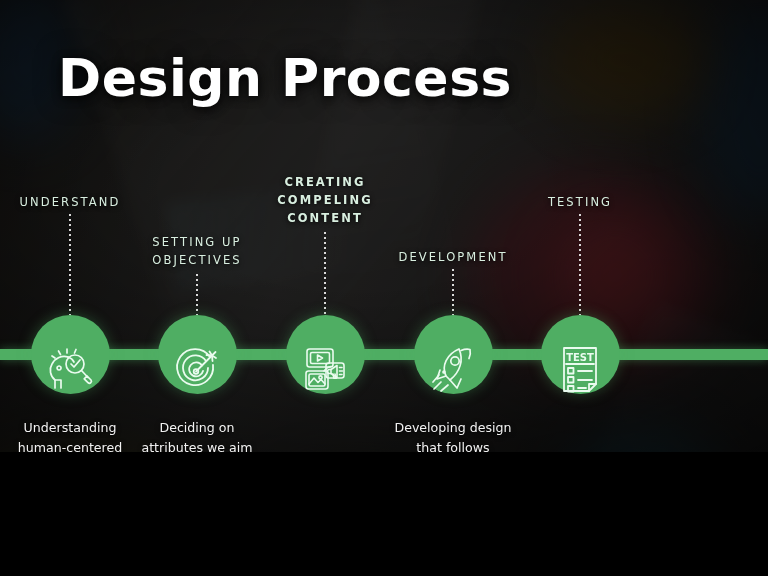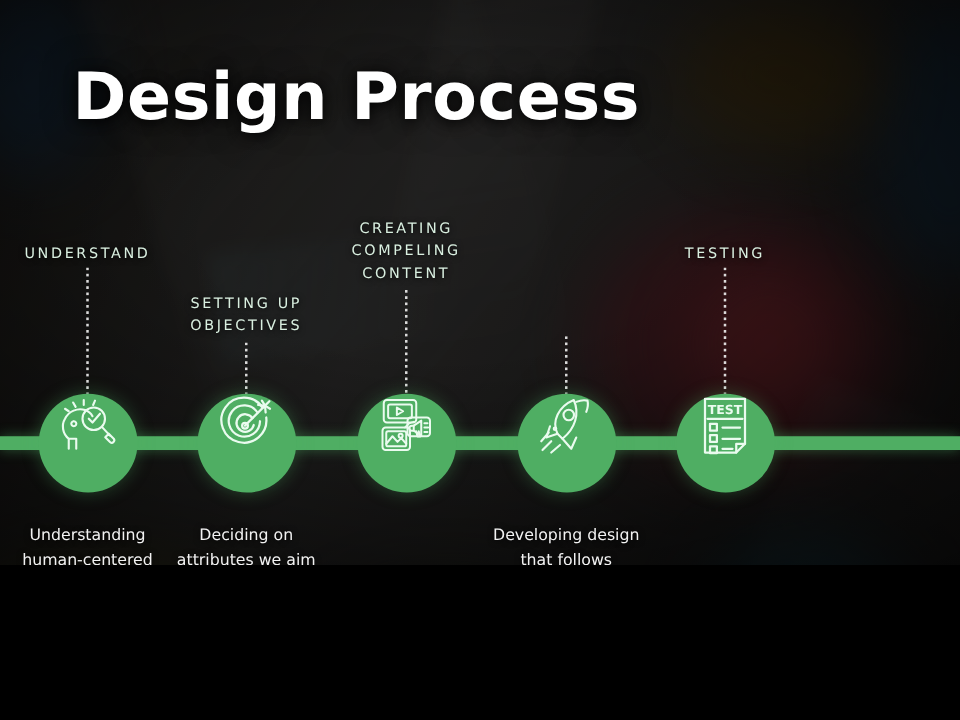--- a/index.html
+++ b/index.html
@@ -81,21 +81,21 @@
     position: absolute;
     left: 50%;
     top: 315px;
     width: 79px;
     height: 79px;
     margin-left: -39.5px;
     border-radius: 50%;
     background: #4fae63;
     box-shadow: 0 0 14px rgba(79,174,99,.35);
     display: flex;
-    align-items: flex-start;
+    align-items: flex-end;
     justify-content: center;
   }
   .circle svg { display: block; }
 
   .dotline {
     position: absolute;
     left: 50%;
     width: 2px;
     margin-left: -1px;
     background-image: linear-gradient(to bottom, rgba(235,235,235,.92) 50%, rgba(0,0,0,0) 50%);
@@ -192,21 +192,21 @@
           <path d="M23 25.5 L39 9.5"></path>
           <path d="M33.5 9 L39 9.5 L39.5 15"></path>
           <path d="M39 9.5 L42.5 6"></path>
           <path d="M36.5 5.5 L39 9.5 L43 12"></path>
         </svg>
       </span>
     </div>
     <div class="step-desc">Deciding on attributes we aim to achieve in the end reault,</div>
   </div>
 
-  <div class="step" style="left:261px;">
+  <div class="step" style="left:261px;font-weight:bold;">
     <div class="step-label" style="top:174px;">CREATING
 COMPELING
 CONTENT</div>
     <div class="dotline" style="top:232px; height:83px;"></div>
     <div class="circle">
       <span>
         <svg width="50" height="50" viewBox="0 0 50 50" fill="none" stroke="#eafbef" stroke-width="1.6" stroke-linecap="round" stroke-linejoin="round">
           <rect x="7" y="5" width="26" height="18" rx="2.5"></rect>
           <rect x="10.5" y="8.5" width="19" height="11" rx="1.5"></rect>
           <path d="M17.5 11 L22.5 14 L17.5 17 Z"></path>
@@ -219,20 +219,21 @@
           <path d="M31 29.5 h-1.5 a1.6 1.6 0 0 1 0 -4 H31"></path>
           <path d="M33 30 l1 4.2 h2.2 L35 30"></path>
           <path d="M39.5 23.5 h2.5 M39.5 27 h3 M39.5 30.5 h2.5"></path>
           <path d="M24 27 q3 -4 7 -4.5"></path>
         </svg>
       </span>
     </div>
   </div>
 
   <div class="step" style="left:389px;">
+    <div class="step-label" style="top:249px;">DEVELOPMENT</div>
     <div class="dotline" style="top:269px; height:46px;"></div>
     <div class="circle">
       <span>
         <svg width="50" height="50" viewBox="0 0 50 50" fill="none" stroke="#eafbef" stroke-width="1.7" stroke-linecap="round" stroke-linejoin="round">
           <path d="M18 32 C13 22 19 10 31 5 C36 16 32 28 22 36 Z"></path>
           <circle cx="27" cy="17" r="4.2"></circle>
           <path d="M18 32 L9 35 L12 26"></path>
           <path d="M22 36 L29 44 L33 35"></path>
           <path d="M13 38 L6 45 M11 31 L5 38 M20 41 L13 47"></path>
           <path d="M33 6.5 q5 -2 9 -1 q1 4 -1 9"></path>

